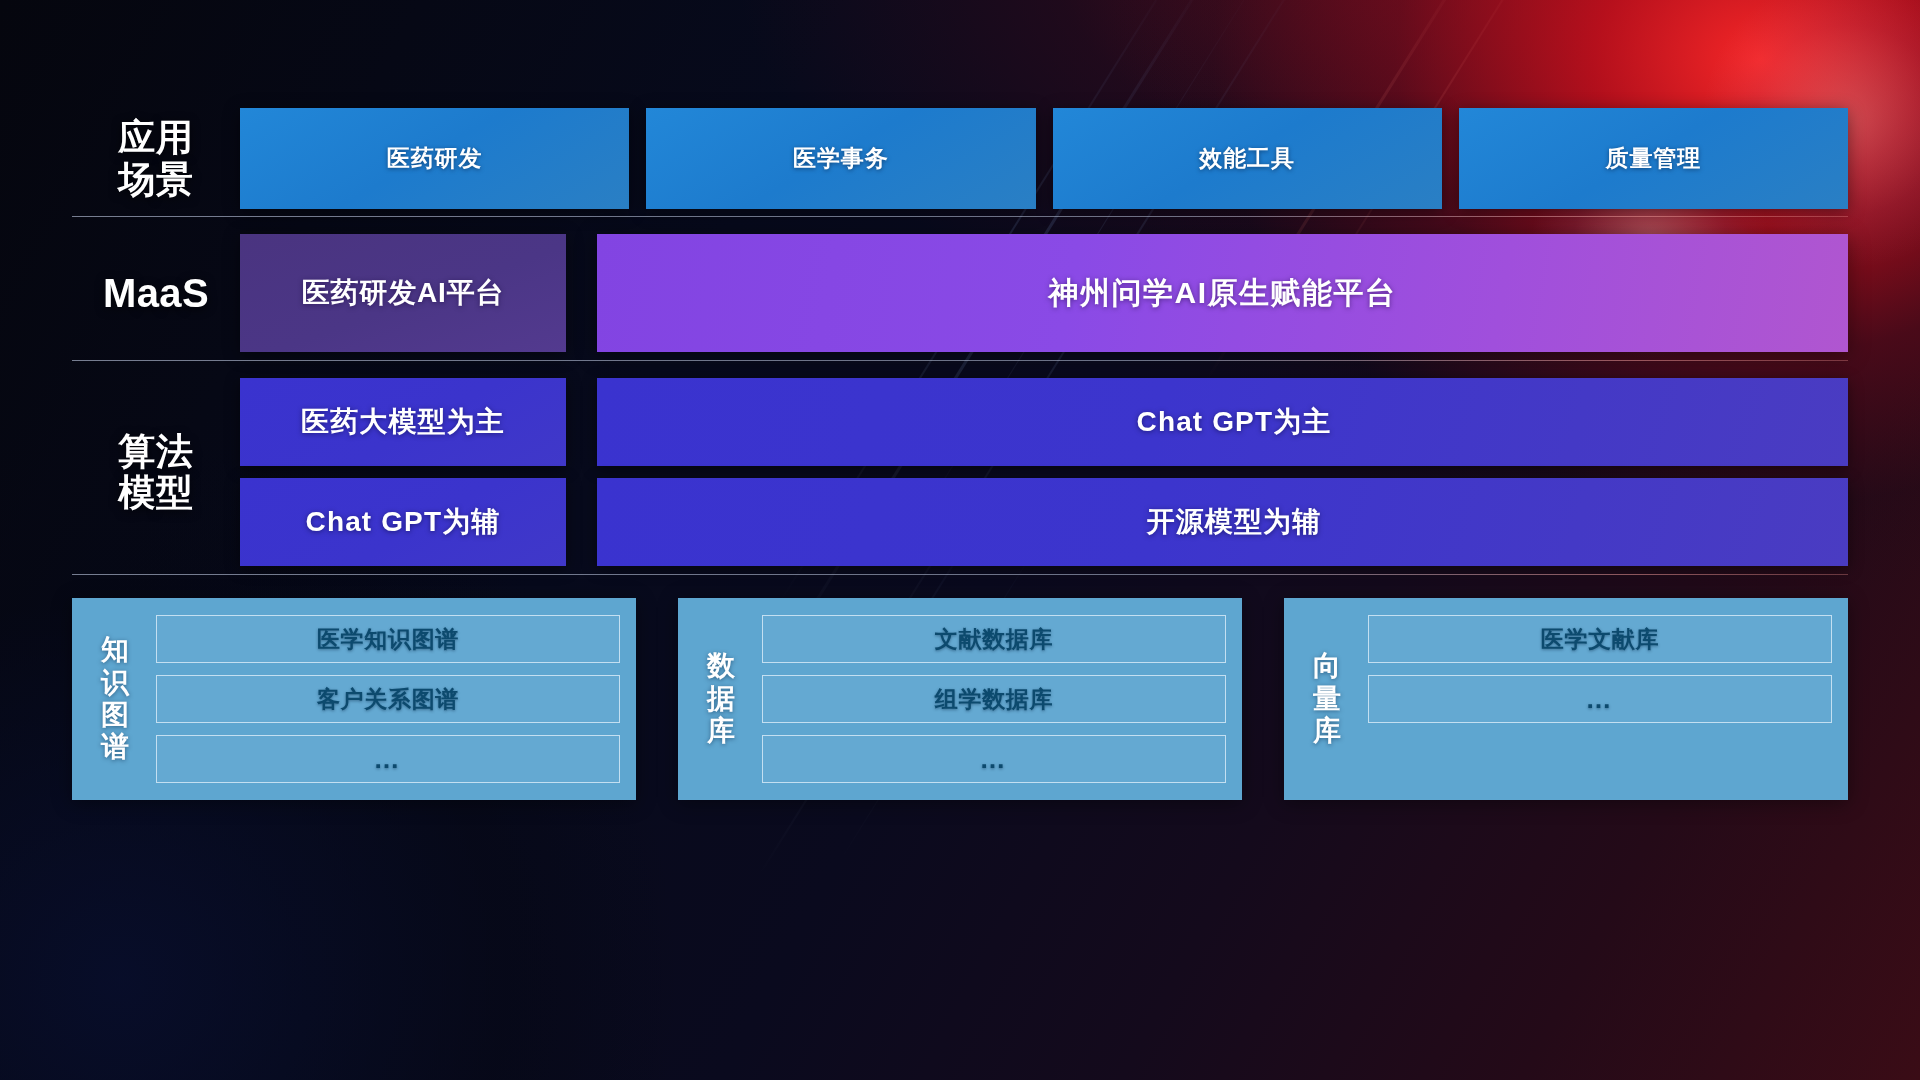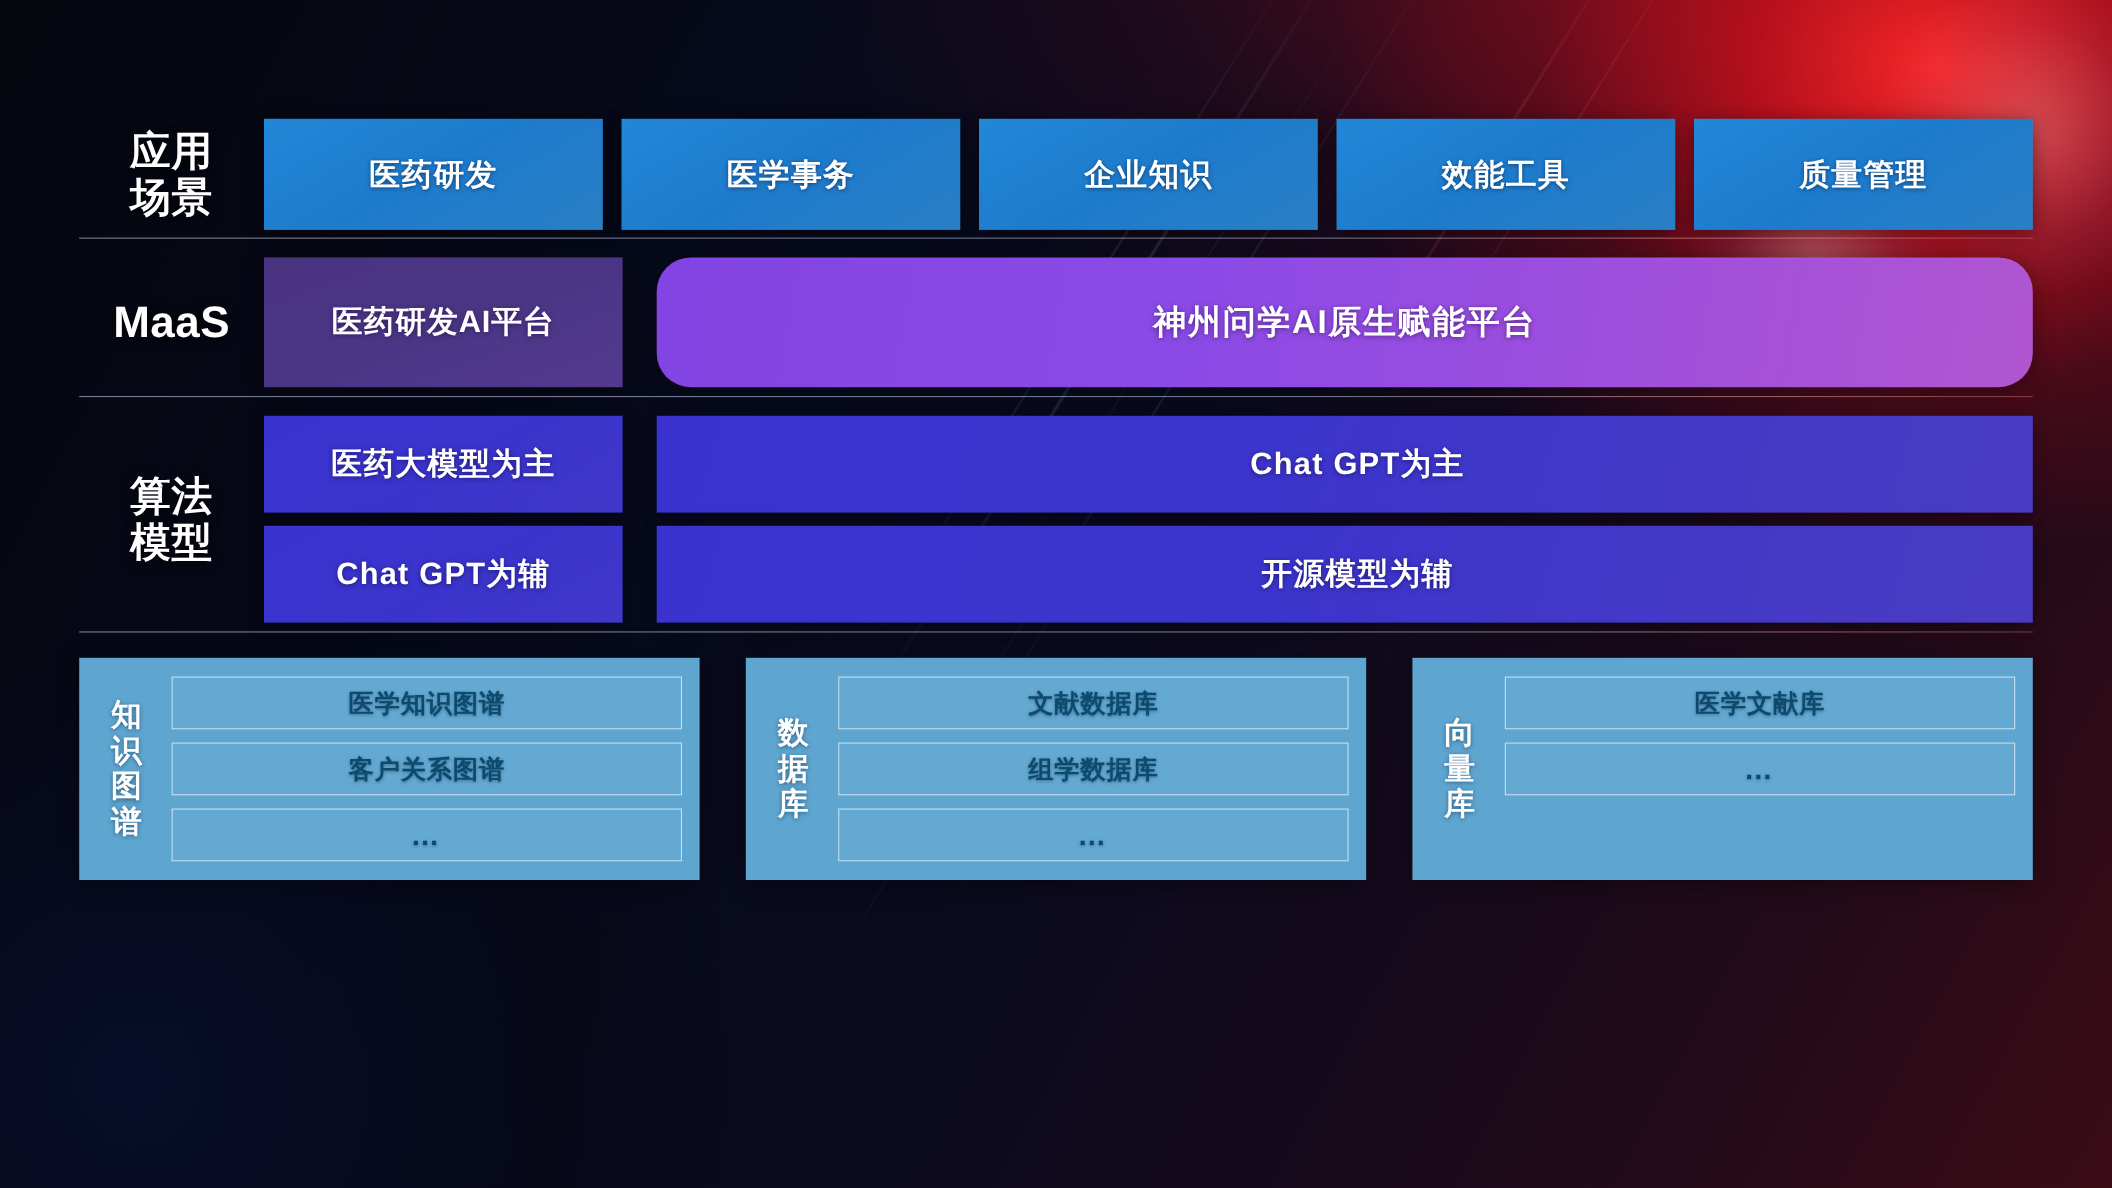--- a/index.html
+++ b/index.html
@@ -37,39 +37,38 @@
   .rowbody{flex:1 1 auto;display:flex;}
 
   .divider{position:absolute;left:72px;width:1776px;height:1px;
     background:linear-gradient(to right,rgba(188,198,222,.62) 0%,rgba(188,198,222,.55) 62%,rgba(235,150,150,.55) 88%,rgba(235,140,140,.35) 100%);}
 
   
   .app-row{gap:17px;}
   .app-box{
     flex:1 1 0;height:101px;display:flex;align-items:center;justify-content:center;
     background:linear-gradient(150deg,#2287d8 0%,#1d7bcd 48%,#2a7fc4 100%);
-    color:#fff;font-size:28px;font-weight:bold;letter-spacing:.04em;
+    color:#fff;font-size:23px;font-weight:bold;letter-spacing:.04em;
     box-shadow:0 3px 16px rgba(0,0,0,.45);
   }
   .app-box span{text-shadow:0 1px 4px rgba(0,20,50,.55);}
 
   
   .maas-row{gap:31px;}
   .maas-left{
     flex:0 0 326px;height:118px;display:flex;align-items:center;justify-content:center;
     background:linear-gradient(160deg,#4a3480 0%,#4b3686 55%,#533a8f 100%);
     color:#fff;font-size:28px;font-weight:bold;letter-spacing:.03em;
     box-shadow:0 3px 16px rgba(0,0,0,.45);
   }
   .maas-right{
     flex:1 1 auto;height:118px;display:flex;align-items:center;justify-content:center;
     background:linear-gradient(100deg,#8244e2 0%,#8a4ae6 38%,#a04fdc 72%,#b056d0 100%);
     color:#fff;font-size:30px;font-weight:bold;letter-spacing:.05em;
     box-shadow:0 3px 20px rgba(0,0,0,.40);
-    border-radius:31px;
   }
   .maas-left span,.maas-right span{text-shadow:0 1px 5px rgba(20,0,50,.5);}
 
   
   .algo-stack{display:flex;flex-direction:column;gap:12px;width:100%;}
   .algo-line{display:flex;gap:31px;}
   .algo-left{
     flex:0 0 326px;height:88px;display:flex;align-items:center;justify-content:center;
     background:linear-gradient(150deg,#3a33cf 0%,#3b34cc 55%,#4038c9 100%);
     color:#fff;font-size:28px;font-weight:bold;letter-spacing:.04em;
@@ -132,23 +131,20 @@
         <div>场景</div>
       </div>
       <div class="rowbody app-row">
         <div class="app-box">
           <span>医药研发</span>
         </div>
         <div class="app-box">
           <span>医学事务</span>
         </div>
         <div class="app-box">
-          <span>企业知识</span>
-        </div>
-        <div class="app-box">
           <span>效能工具</span>
         </div>
         <div class="app-box">
           <span>质量管理</span>
         </div>
       </div>
     </div>
 
     <div class="divider" style="top:216px;"></div>
 

